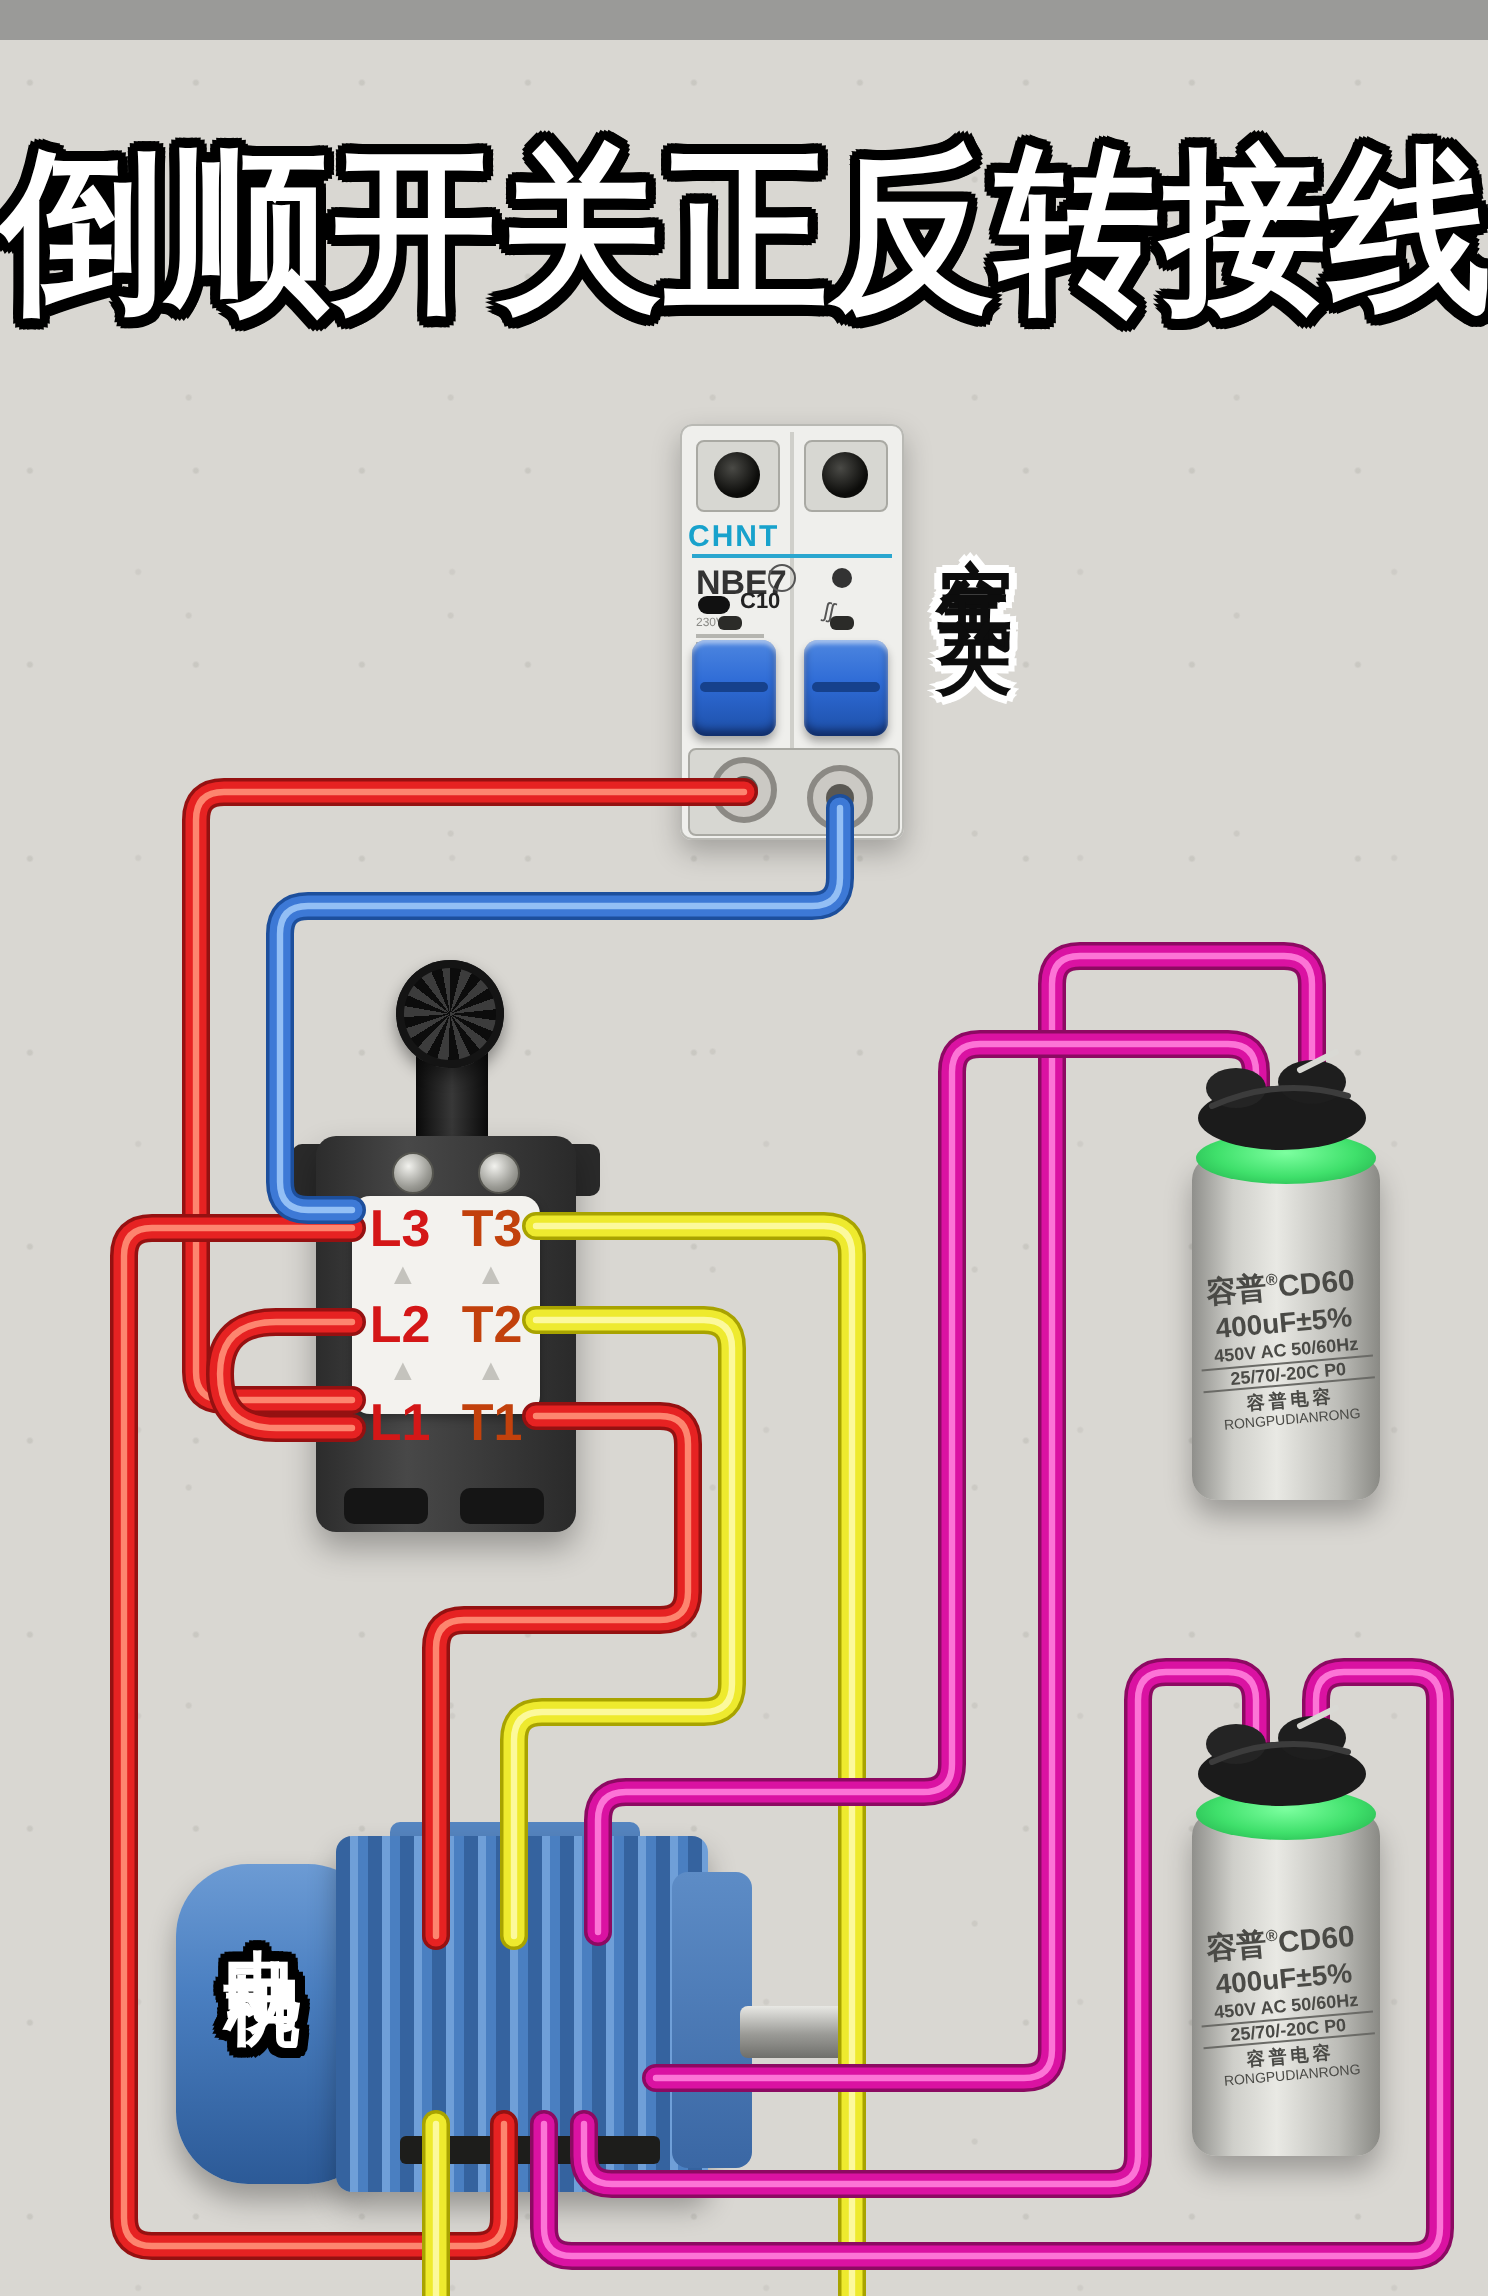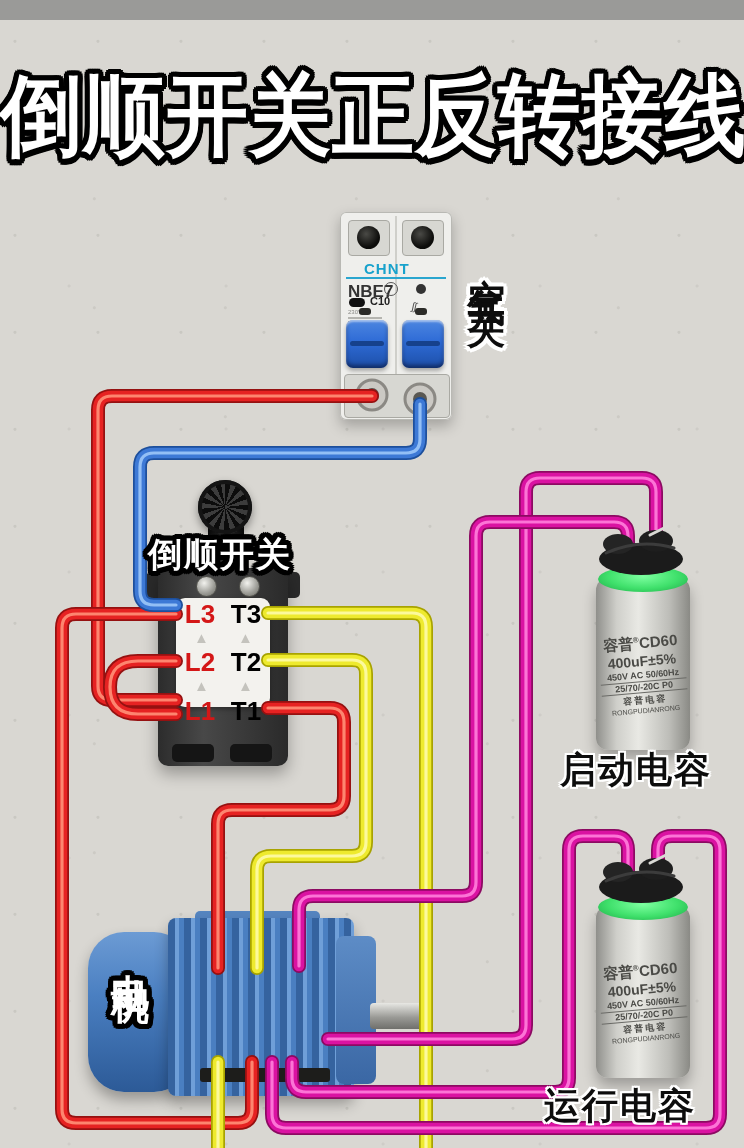--- a/index.html
+++ b/index.html
@@ -34,21 +34,21 @@
 
   
   #breaker{left:340px;top:192px;width:112px;height:208px;background:#efefec;
     border-radius:6px;box-shadow:0 6px 14px rgba(0,0,0,.25),inset 0 0 0 1px #b9b9b4;}
   #breaker .pole-div{position:absolute;left:55px;top:4px;width:2px;height:200px;background:#cfcfca;}
   .brk-screwbox{position:absolute;top:8px;width:40px;height:34px;background:#d7d7d2;
     border:1px solid #a9a9a3;border-radius:4px;}
   .brk-screwbox .hole{position:absolute;left:8px;top:5px;width:23px;height:23px;border-radius:50%;
     background:radial-gradient(circle at 40% 35%,#4a4a46,#0c0c0a 65%);}
   #brk-face{position:absolute;left:4px;top:48px;width:104px;height:66px;}
-  #brk-brand{position:absolute;left:20px;top:0;font-size:15px;font-weight:bold;color:#18a2cc;letter-spacing:1px;}
+  #brk-brand{position:absolute;left:0;top:0;font-size:15px;font-weight:bold;color:#18a2cc;letter-spacing:1px;}
   #brk-line{position:absolute;left:2px;top:17px;width:100px;height:2px;background:#2aa6cf;}
   #brk-model{position:absolute;left:4px;top:22px;font-size:17px;font-weight:bold;color:#333;}
   .ccc{position:absolute;left:40px;top:22px;width:12px;height:12px;border:1.5px solid #555;border-radius:50%;
     font-size:6px;color:#555;text-align:center;line-height:12px;}
   #brk-pill{position:absolute;left:5px;top:38px;width:16px;height:9px;background:#111;border-radius:5px;}
   #brk-rating{position:absolute;left:26px;top:35px;font-size:11px;font-weight:bold;color:#222;}
   #brk-print{position:absolute;left:4px;top:50px;font-size:6px;color:#8a8a86;line-height:5px;}
   .gbar{width:34px;height:2px;background:#b5b5b0;margin-top:2px;}
   .pole2mark{position:absolute;left:72px;top:24px;width:10px;height:10px;border-radius:50%;background:#333;}
   .trip-icon{position:absolute;left:68px;top:40px;font-size:11px;color:#555;transform:rotate(12deg);}
@@ -68,21 +68,21 @@
   #rs-ears{left:146px;top:552px;width:154px;height:26px;background:#2a2a2a;border-radius:5px;}
   #rs-body{left:158px;top:548px;width:130px;height:198px;background:linear-gradient(90deg,#2c2c2c,#484848 35%,#2a2a2a);
     border-radius:10px;box-shadow:0 8px 16px rgba(0,0,0,.3);}
   #rs-body .foot{position:absolute;bottom:4px;width:42px;height:18px;background:#151515;border-radius:5px;}
   .rs-screw{position:absolute;top:556px;width:19px;height:19px;border-radius:50%;
     background:radial-gradient(circle at 38% 32%,#f2f2ee,#9a9a94 60%,#6a6a64);border:1px solid #55554f;}
   #rs-panel{left:176px;top:578px;width:94px;height:109px;background:#f3f2ee;border-radius:9px;
     box-shadow:0 2px 5px rgba(0,0,0,.35);}
   .rs-cell{position:absolute;width:44px;text-align:center;font-size:26px;font-weight:bold;}
   .rs-red{color:#d41717;}
-  .rs-blue{color:#000000;}
+  .rs-blue{color:#c2410c;}
   .rs-arrow{position:absolute;font-size:15px;color:#b9b8b2;opacity:.8;}
   #rs-label{left:148px;top:512px;width:170px;font-size:34px;font-weight:bold;white-space:nowrap;letter-spacing:2px;}
 
   
   #air-label{left:460px;top:228px;height:180px;font-size:38px;font-weight:bold;letter-spacing:10px;}
 
   
   .cap-body{width:94px;height:172px;border-radius:12px;
     background:linear-gradient(90deg,#8f8f8b 0%,#cfcfca 22%,#e9e9e4 45%,#bdbdb8 78%,#8a8a85 100%);
     box-shadow:0 8px 14px rgba(0,0,0,.28);}
@@ -185,21 +185,20 @@
     <div class="rs-cell rs-blue" style="left:48px;top:1px;">T3</div>
     <div class="rs-cell rs-red" style="left:2px;top:49px;">L2</div>
     <div class="rs-cell rs-blue" style="left:48px;top:49px;">T2</div>
     <div class="rs-cell rs-red" style="left:2px;top:98px;">L1</div>
     <div class="rs-cell rs-blue" style="left:48px;top:98px;">T1</div>
     <div class="rs-arrow" style="left:18px;top:31px;">▲</div>
     <div class="rs-arrow" style="left:62px;top:31px;">▲</div>
     <div class="rs-arrow" style="left:18px;top:79px;">▲</div>
     <div class="rs-arrow" style="left:62px;top:79px;">▲</div>
   </div>
-  <div id="rs-label" class="abs ol-black lbl-z">倒顺开关</div>
 
   <div class="abs cap-body" style="left:596px;top:558px;">
     <div class="cap-text">
       <div class="l1"><span>容普</span><span class="reg">®</span><span>CD60</span></div>
       <div class="l2">400uF±5%</div>
       <div class="l3">450V AC  50/60Hz</div>
       <div class="l4">25/70/-20C  P0</div>
       <div class="l5">容普电容</div>
       <div class="l6">RONGPUDIANRONG</div>
     </div>
@@ -322,16 +321,14 @@
     </g>
     <g>
       <ellipse cx="641" cy="867" rx="42" ry="16" fill="#1b1b1b"></ellipse>
       <ellipse cx="618" cy="852" rx="15" ry="10" fill="#242424"></ellipse>
       <ellipse cx="656" cy="849" rx="17" ry="11" fill="#1e1e1e"></ellipse>
       <path d="M 606 861 Q 640 846 674 856" stroke="#3c3c3c" stroke-width="3" fill="none"></path>
       <path d="M 650 843 L 668 834" stroke="#d9d9d4" stroke-width="3" fill="none"></path>
     </g>
   </svg>
 
-  <div class="abs cap-label ol-white ol-white-sm lbl-z" style="left:560px;top:726px;">启动电容</div>
-  <div class="abs cap-label ol-white ol-white-sm lbl-z" style="left:544px;top:1062px;">运行电容</div>
 
 </div>
 
 </body></html>

